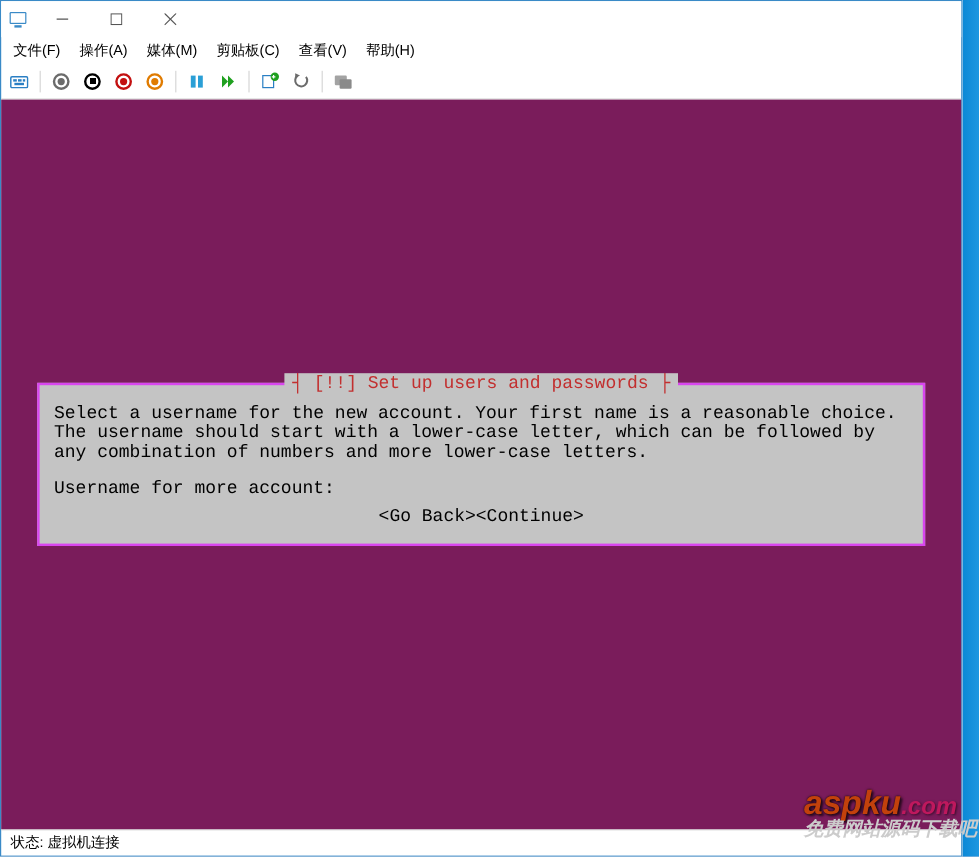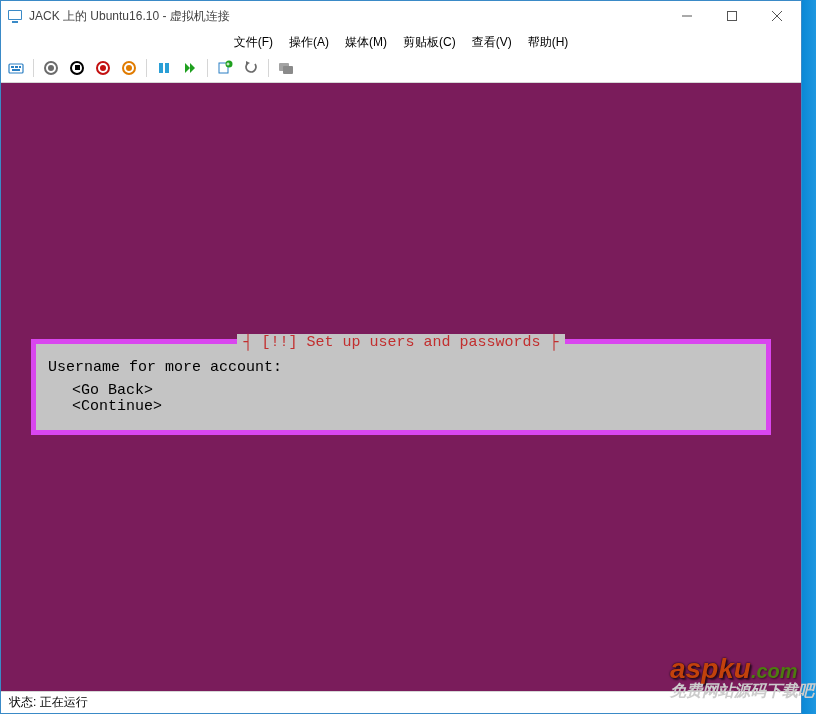--- a/index.html
+++ b/index.html
@@ -40,21 +40,20 @@
   width: 45px; height: 29px;
   display: flex; align-items: center; justify-content: center;
   color: #555;
 }
 
 .menubar {
   height: 22px;
   display: flex; align-items: center;
   padding: 0 2px;
   font-size: 12px;
-  justify-content: center;
 }
 .menubar span {
   padding: 2px 8px;
 }
 
 .toolbar {
   height: 30px;
   display: flex; align-items: center;
   padding: 0 4px;
   gap: 4px;
@@ -93,21 +92,21 @@
   justify-content: center;
   align-items: center;
 }
 .dialog-wrap {
   position: relative;
   width: 740px;
 }
 .dialog {
   background: #c4c4c4;
   color: #000;
-  border: 5px solid #d946ef;
+  border: 2px solid #d946ef;
   padding: 16px 12px 14px 12px;
   position: relative;
 }
 .dialog-title-wrap {
   position: absolute;
   top: -9px; left: 0; right: 0;
   text-align: center;
 }
 .dialog-title {
   background: #c4c4c4;
@@ -134,21 +133,20 @@
 }
 .input-line .underline {
   position: absolute;
   left: 36px; right: 0; bottom: 0;
   border-bottom: 1px dashed rgba(255,255,255,0.4);
   height: 1px;
 }
 .dlg-buttons {
   display: flex; justify-content: center;
   padding: 0 24px;
-  flex-direction: column;
 }
 .shadow {
   position: absolute;
   background: #000;
   z-index: -1;
 }
 .shadow-b { left: 12px; right: -12px; bottom: -14px; height: 14px; }
 .shadow-r { right: -12px; top: 10px; bottom: -14px; width: 12px; }
 .helpbar {
   color: #fff;
@@ -168,37 +166,36 @@
 .watermark {
   position: absolute;
   right: 2px; bottom: 12px;
   font-family: Arial, sans-serif;
   font-size: 28px;
   font-weight: 700; font-style: italic;
   letter-spacing: 0px;
   pointer-events: none;
 }
 .watermark .w1 { color: #c2410c; text-shadow: 0 0 2px #000, 2px 2px 2px rgba(0,0,0,0.6); }
-.watermark .w2 { color: #4d7c0f; font-size: 20px; text-shadow: 1px 1px 2px rgba(0,0,0,0.5); }
+.watermark .w2 { color: #be185d; font-size: 20px; text-shadow: 1px 1px 2px rgba(0,0,0,0.5); }
 .watermark .sub { font-size: 16px; color: #ccc; display:block; text-align:right; margin-top:-4px;}
 </style>
 </head>
 <body>
 
 <div class="desk-stripe"></div>
 
 <div class="window">
 
   <div class="titlebar">
     <svg class="icon" viewBox="0 0 16 16">
       <rect x="1" y="2" width="14" height="10" rx="1" fill="#3a8ac7"></rect>
       <rect x="2" y="3" width="12" height="8" fill="#fff"></rect>
       <rect x="5" y="13" width="6" height="2" fill="#3a8ac7"></rect>
     </svg>
-    <span class="title">JACK 上的 Ubuntu16.10 - 虚拟机连接</span>
     <div class="winctl">
       <div>
         <svg width="10" height="10" viewBox="0 0 10 10">
             <line x1="0" y1="5" x2="10" y2="5" stroke="currentColor" stroke-width="1"></line>
           </svg>
       </div>
       <div>
         <svg width="10" height="10" viewBox="0 0 10 10">
             <rect x="0.5" y="0.5" width="9" height="9" fill="none" stroke="currentColor" stroke-width="1"></rect>
           </svg>
@@ -290,32 +287,33 @@
 
   <div class="content">
     <div class="installer">
       <div class="dialog-wrap">
         <div class="shadow shadow-b"></div>
         <div class="shadow shadow-r"></div>
         <div class="dialog">
           <div class="dialog-title-wrap">
             <span class="dialog-title">┤ <span>[!!] Set up users and passwords</span> ├</span>
           </div>
+          <p>Select a username for the new account. Your first name is a reasonable choice. The username should start with a lower-case letter, which can be followed by any combination of numbers and more lower-case letters.</p>
           <div class="prompt">Username for more account:</div>
           <div class="dlg-buttons">
             <span>&lt;Go Back&gt;</span>
             <span>&lt;Continue&gt;</span>
           </div>
         </div>
       </div>
     </div>
   </div>
 
   <div class="statusbar">
-    <span>状态: 正在运行</span>
+    <span>状态: 虚拟机连接</span>
   </div>
 
 </div>
 
 <div class="watermark">
   <span class="w1">aspku</span><span class="w2">.com</span>
   <span class="sub">免费网站源码下载吧</span>
 </div>
 
 </body></html>

